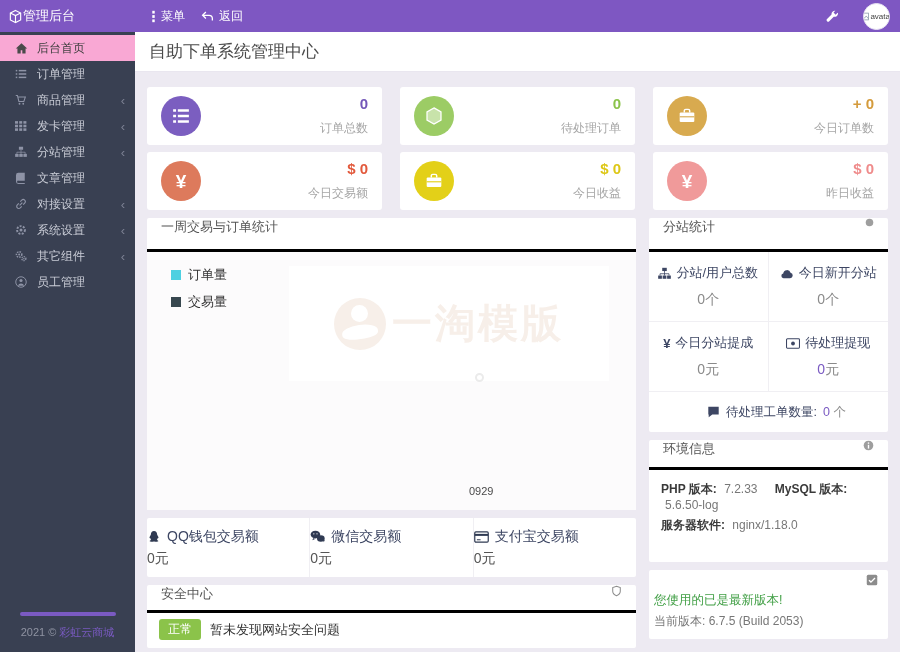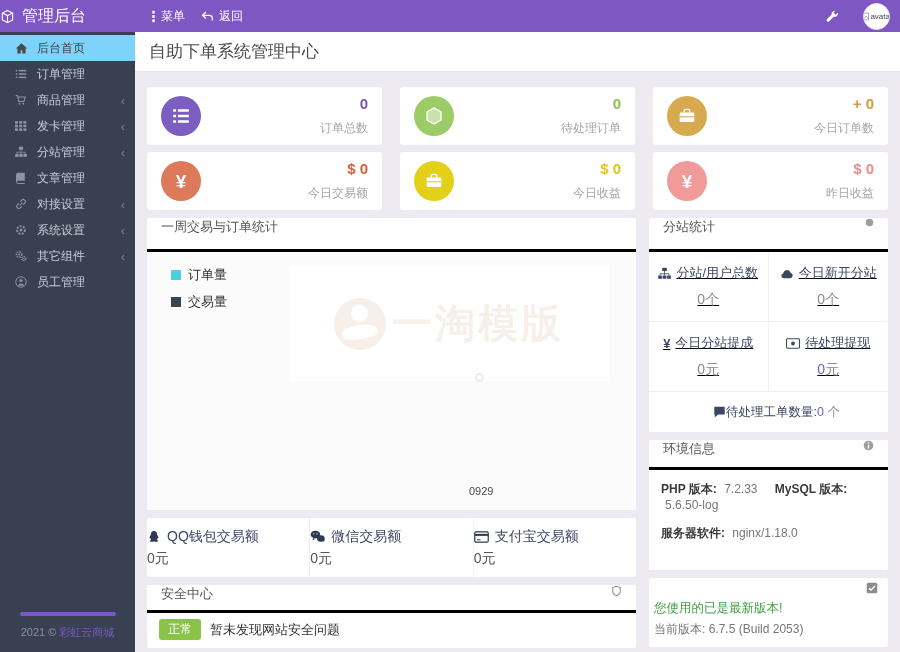--- a/index.html
+++ b/index.html
@@ -2,36 +2,36 @@
 <html><head>
 <meta charset="utf-8">
 <style>
   * { box-sizing: border-box; margin: 0; padding: 0; }
   html,body { width:900px; height:652px; overflow:hidden;
     font-family:"Liberation Sans","DejaVu Sans",sans-serif; background:#edeaf2; position:relative; }
 
   
   .topbar { position:absolute; top:0; left:0; width:900px; height:32px; background:#7e57c2;
     color:#fff; display:flex; align-items:center; z-index:9; }
-  .brand { width:135px; flex:0 0 135px; display:flex; align-items:center; gap:7px;
-    padding-left:0; font-size:16px; }
+  .brand { width:135px; flex:0 0 135px; display:flex; align-items:center; 
+    padding-left:8px; font-size:13px; }
   .top-btn { display:flex; align-items:center; gap:5px; font-size:12px; margin-left:16px; cursor:pointer; }
   .topbar-spacer { flex:1; }
   .wrench-btn { margin-right:24px; cursor:pointer; display:flex; }
   .avatar { width:27px; height:27px; border-radius:50%; background:#fff; color:#444;
     font-size:8px; display:flex; align-items:center; justify-content:center; gap:1px;
     margin-right:10px; overflow:hidden; border:1px solid #e7e2f2; }
 
   
   .sidebar { position:absolute; top:32px; left:0; width:135px; height:620px; background:#394052; }
   .side-menu { padding-top:3px; }
   .side-item { height:26px; display:flex; align-items:center; padding:0 10px 0 15px;
     color:#c9ccd6; font-size:12px; cursor:pointer; }
   .side-item .ico { width:13px; margin-right:9px; color:#8e93a6; display:flex; align-items:center; }
-  .side-item.active { background:#7dd3fc; color:#3e3e3e;text-align:right; }
+  .side-item.active { background:#f9a8d4; color:#3e3e3e;text-align:right; }
   .side-item.active .ico { color:#4a4a4a; }
   .chev { margin-left:auto; color:#7c8093; font-size:13px; line-height:1; }
   .side-footer { position:absolute; bottom:12px; width:100%; text-align:center; }
   .side-rule { width:96px; height:4px; border-radius:2px; background:#7a5ac2; margin:0 auto 9px; }
   .side-copy { font-size:11px; color:#8f93a2; }
   .side-copy b { color:#7a5ac2; font-weight:normal; }
 
   
   .main { position:absolute; left:135px; top:32px; width:765px; height:620px; overflow:hidden; }
   .page-header { background:#fff; height:40px; display:flex; align-items:center; padding-left:14px;
@@ -89,35 +89,35 @@
   .pay-value { font-size:14px; color:#555; margin-top:4px; }
   .pay-ico { display:flex; color:#2f3a52; }
 
   
   .panel-h.small { height:28px; }
   .sec-body { padding:6px 12px 8px; display:flex; align-items:center; }
   .badge { background:#8bc34a; color:#fff; font-size:12px; padding:2px 9px; border-radius:3px; }
   .sec-msg { font-size:13px; color:#333; margin-left:9px; }
 
   
-  .branch-grid { display:grid; grid-template-columns:1fr 1fr;text-decoration:underline; }
+  .branch-grid { display:grid; grid-template-columns:1fr 1fr; }
   .branch-cell { padding:12px 4px; text-align:center; border-bottom:1px solid #f0eff3; }
   .branch-cell:nth-child(odd){ border-right:1px solid #f0eff3; }
   .bc-label { font-size:13px; color:#3d4663; display:flex; justify-content:center; align-items:center; gap:5px; }
   .bc-label .ico { display:flex; color:#3d4663; }
   .bc-value { margin-top:9px; font-size:14px; color:#8a8a8a; }
   .purple-num { color:#7a5ac2; }
-  .branch-foot { height:40px; display:flex; align-items:center; justify-content:center; 
+  .branch-foot { height:40px; display:flex; align-items:center; justify-content:center; gap:6px;
     font-size:12.5px; color:#3d4663;margin-left:16px; }
   .branch-foot .val { color:#8a8a8a; } .branch-foot .val .purple-num{ color:#7a5ac2; }
   .yen-dark { font-size:13px; font-weight:bold; color:#3d4663; line-height:1; }
 
   
   .env-body { padding:11px 12px 12px; font-size:12px; }
-  .env-line { margin-bottom:13px; }
+  .env-line { margin-bottom:5px; }
   .env-line:last-child { margin-bottom:16px; }
   .env-k { font-weight:bold; color:#3a3a3a; }
   .env-v { color:#777; margin-left:4px; }
   .env-gap { margin-left:14px; }
 
   
   .ver-head { display:flex; align-items:flex-start; padding:4px 10px 0; height:21px; }
   .ver-head .h-ico { margin-left:auto; display:flex; color:#8c8c8c; }
   .ver-body { padding:1px 8px 9px 5px; }
   .ver-latest { color:#43a047; font-size:12.5px; }

